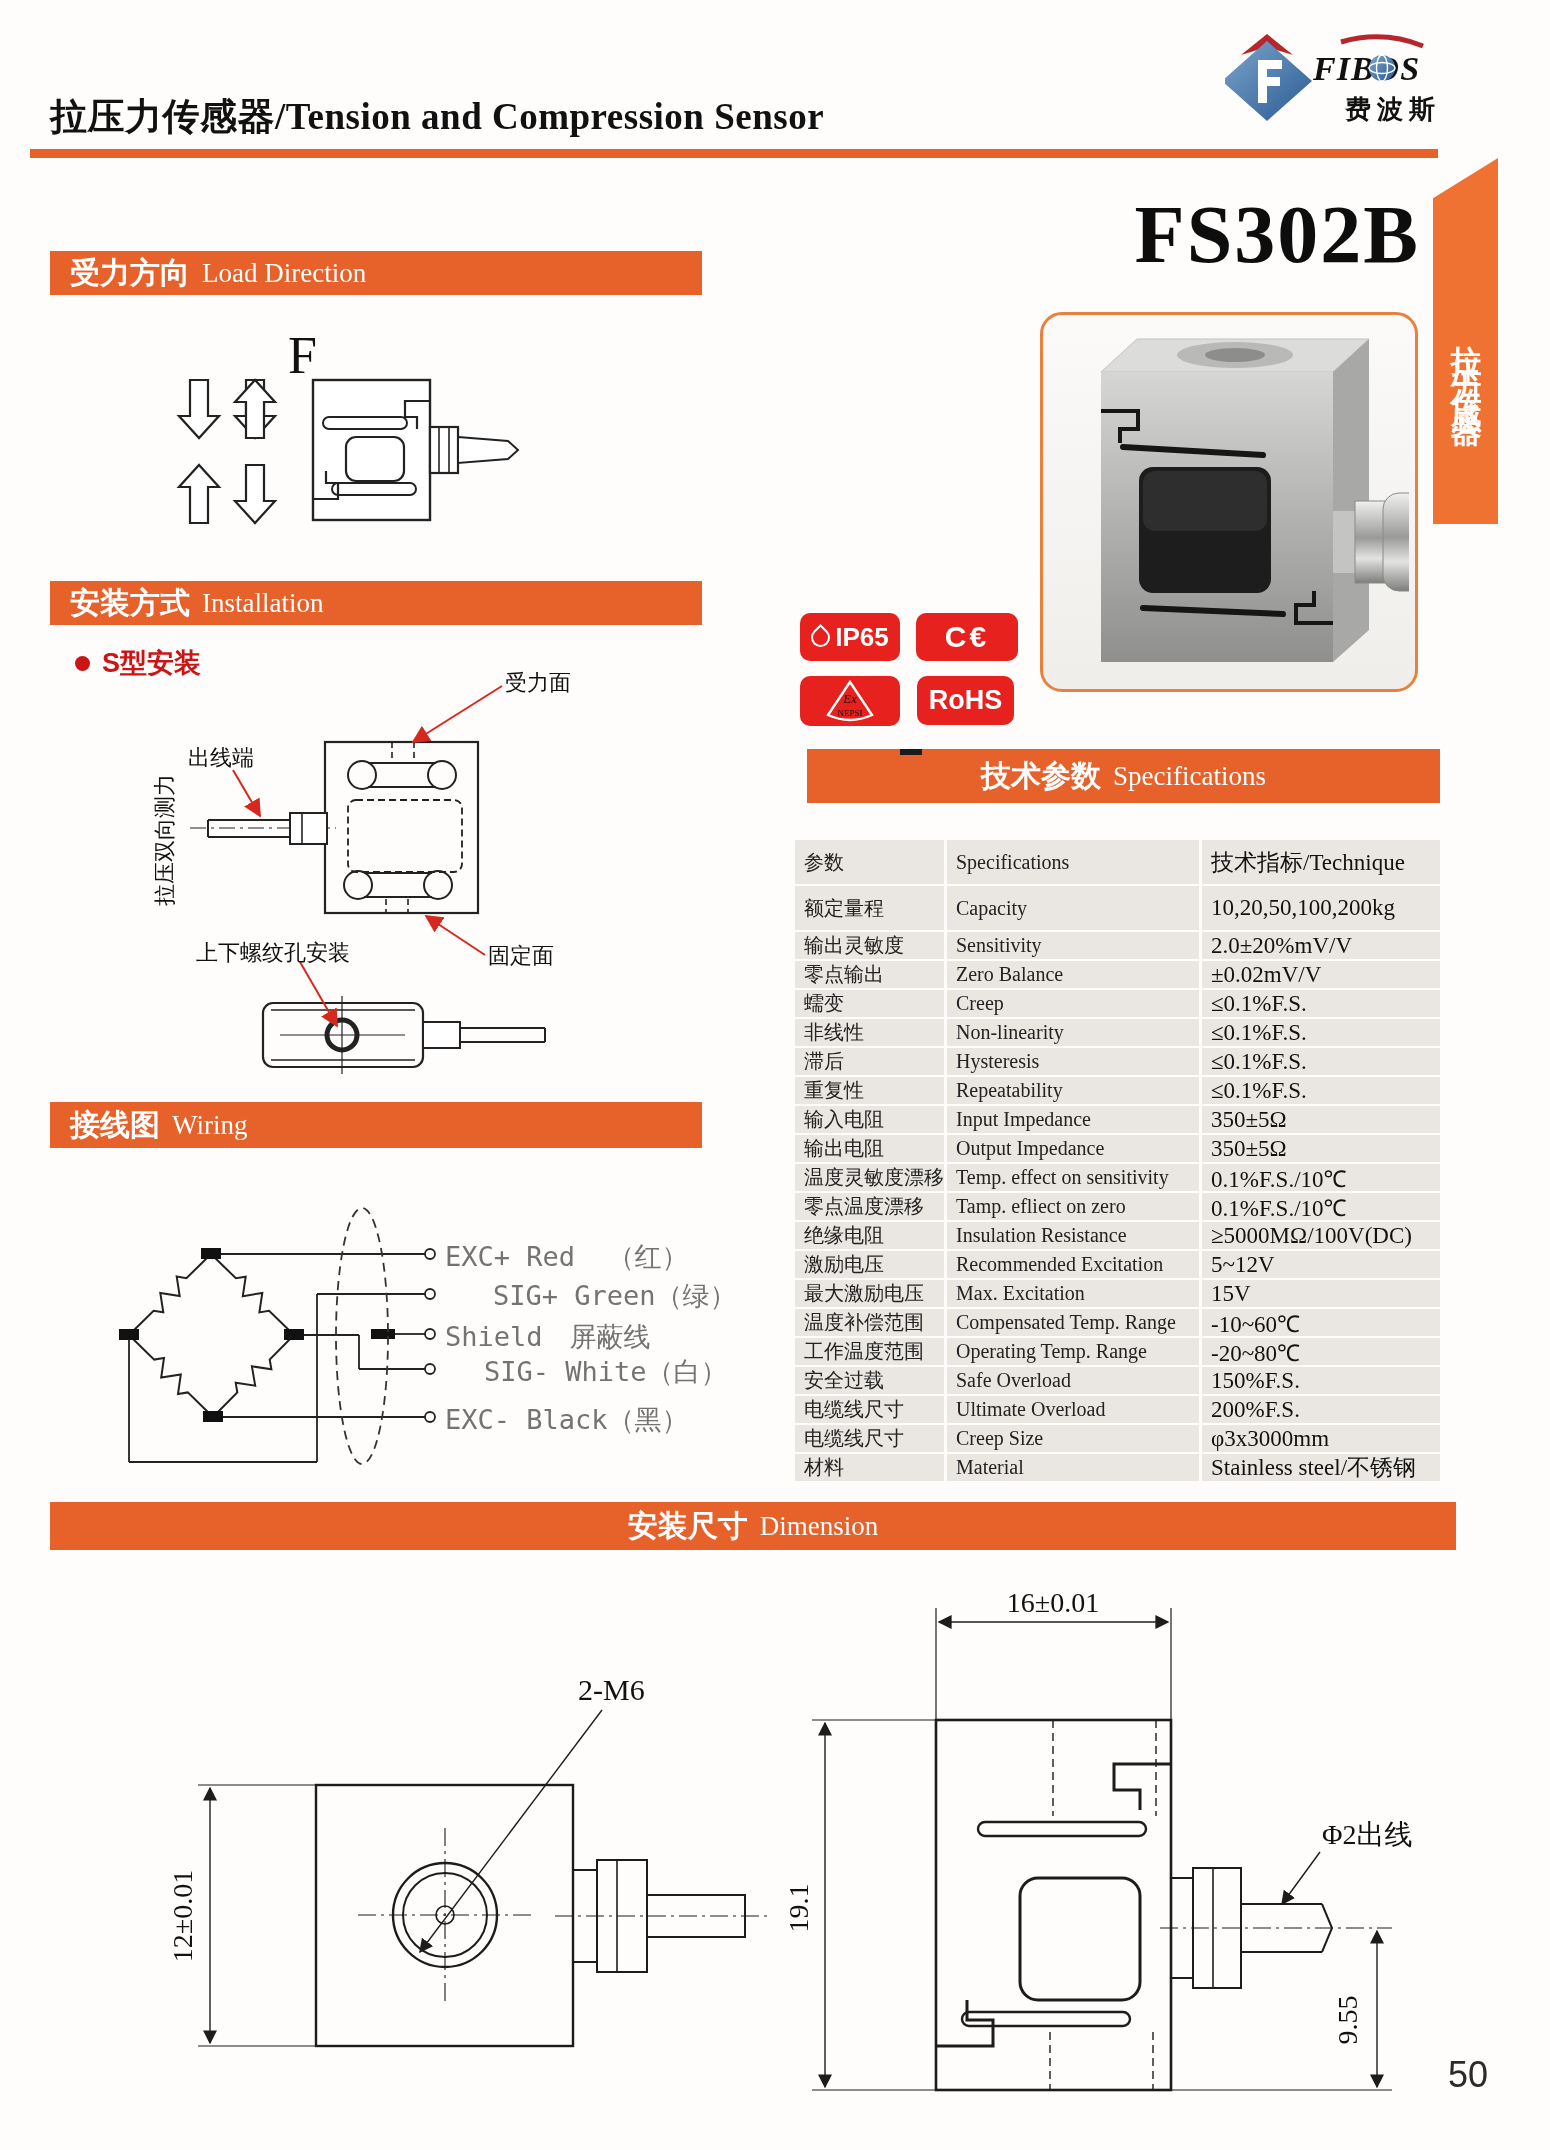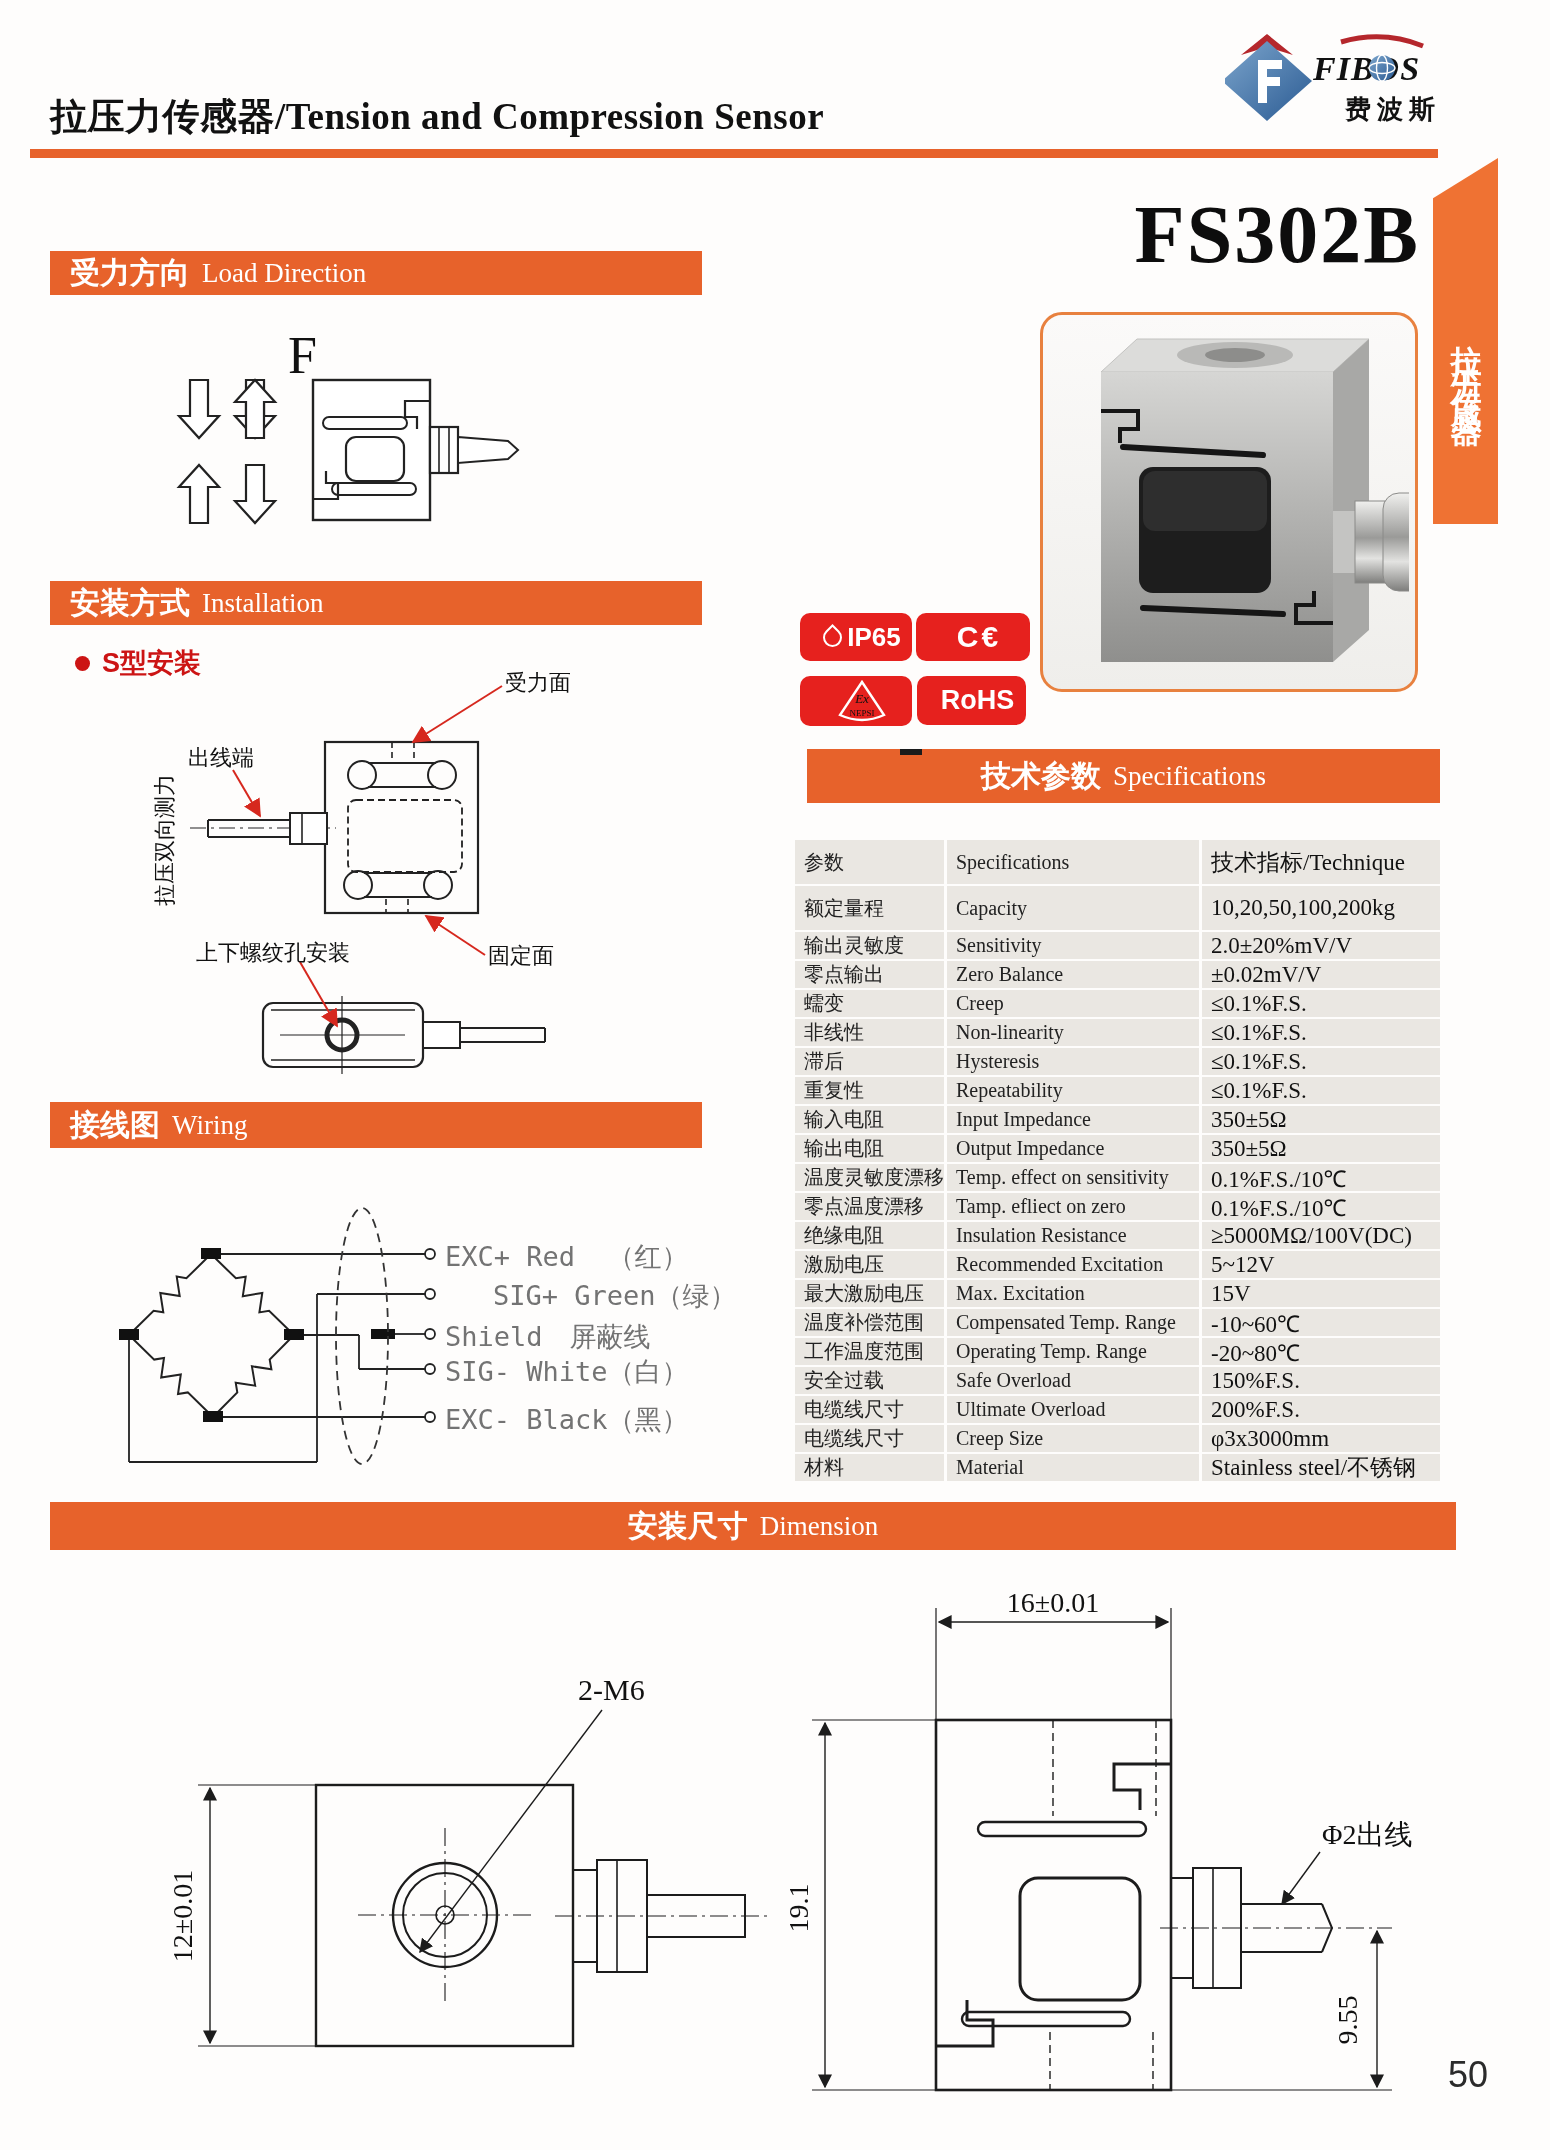--- a/index.html
+++ b/index.html
@@ -28,21 +28,21 @@
   #band-wiring{left:50px;top:1102px;width:632px;height:46px;padding-left:20px;}
   #band-spec{left:807px;top:749px;width:633px;height:54px;justify-content:center;}
   #band-spec .notch{position:absolute;left:93px;top:0;width:22px;height:6px;background:#1b1b1b;}
   #band-dim{left:50px;top:1502px;width:1406px;height:48px;justify-content:center;}
 
   
   #s-bullet{left:75px;top:645px;display:flex;align-items:center;color:#cc1414;font-weight:bold;font-size:27px;}
   #s-bullet .dot{width:15px;height:15px;border-radius:50%;background:#cc1414;margin-right:12px;}
 
   
-  .badge{background:#e6211e;border-radius:10px;color:#fff;display:flex;align-items:center;justify-content:center;padding-left:12px;}
+  .badge{background:#e6211e;border-radius:10px;color:#fff;display:flex;align-items:center;justify-content:center;}
   #badge-ip65{left:800px;top:613px;width:100px;height:48px;font-weight:bold;font-size:26px;}
   #badge-ip65 .drop{width:15px;height:15px;border:2.5px solid #fff;border-radius:0 50% 50% 50%;
                     transform:rotate(45deg);margin-right:5px;}
   #badge-ce{left:916px;top:613px;width:102px;height:48px;font-weight:bold;font-size:30px;letter-spacing:3px;}
   #badge-nepsi{left:800px;top:676px;width:100px;height:50px;}
   #badge-rohs{left:917px;top:676px;width:97px;height:49px;font-weight:bold;font-size:27px;}
 
   
   #photo-frame{left:1040px;top:312px;width:372px;height:374px;border:3px solid #e8813f;border-radius:22px;
                background:linear-gradient(180deg,#fbfaf9,#efeeeb);overflow:hidden;}
@@ -394,21 +394,21 @@
     <circle cx="350" cy="64" r="5" fill="#fff" stroke="#222" stroke-width="1.8"></circle>
     <circle cx="350" cy="104" r="5" fill="#fff" stroke="#222" stroke-width="1.8"></circle>
     <circle cx="350" cy="144" r="5" fill="#fff" stroke="#222" stroke-width="1.8"></circle>
     <circle cx="350" cy="179" r="5" fill="#fff" stroke="#222" stroke-width="1.8"></circle>
     <circle cx="350" cy="227" r="5" fill="#fff" stroke="#222" stroke-width="1.8"></circle>
   </svg>
   <div>
       <div class="wire-label" style="top: 1239px;">EXC+ Red  （红）</div>
       <div class="wire-label" style="top: 1278px; margin-left: 48px;">SIG+ Green（绿）</div>
       <div class="wire-label" style="top: 1319px;">Shield　屏蔽线</div>
-      <div class="wire-label" style="top: 1354px;">SIG- White（白）</div>
+      <div class="wire-label" style="top: 1354px; margin-left: 39px;">SIG- White（白）</div>
       <div class="wire-label" style="top: 1402px;">EXC- Black（黑）</div>
     </div>
 
   <svg class="abs" style="left:100px;top:1560px;" width="1360" height="560" viewBox="0 0 1360 560">
 
     <rect x="216" y="225" width="257" height="261" fill="none" stroke="#1c1c1c" stroke-width="2.4"></rect>
     <line x1="216" y1="225" x2="98" y2="225" stroke="#1c1c1c" stroke-width="1.2"></line>
     <line x1="216" y1="486" x2="98" y2="486" stroke="#1c1c1c" stroke-width="1.2"></line>
     <line x1="110" y1="228" x2="110" y2="483" stroke="#1c1c1c" stroke-width="1.4" marker-start="url(#arr)" marker-end="url(#arr)"></line>
     <text x="92" y="356" font-size="28" text-anchor="middle" transform="rotate(-90 92 356)">12±0.01</text>

